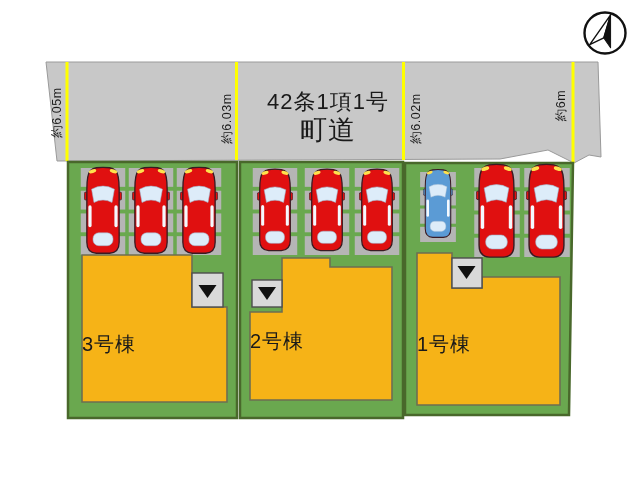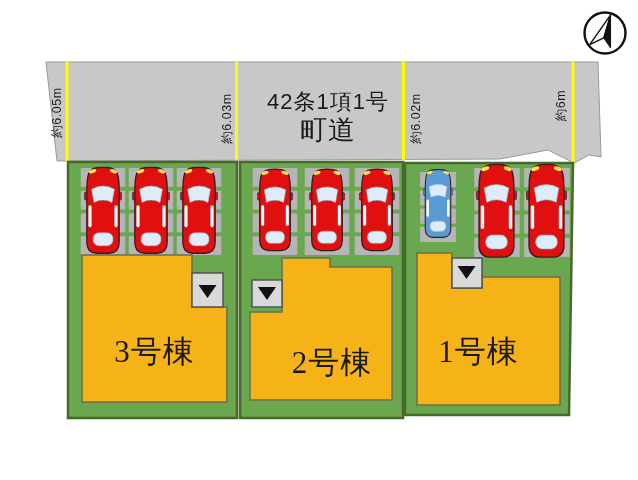--- a/index.html
+++ b/index.html
@@ -16,24 +16,24 @@
   .road-name .l2{font-size:27px;}
   .vlbl{
     width:90px;height:17px;font-size:12.5px;text-align:center;line-height:17px;
     transform:rotate(-90deg);transform-origin:center center;letter-spacing:0.5px;
   }
   .m1{left:12px;top:104px;}
   .m2{left:182px;top:110px;}
   .m3{left:371px;top:110px;}
   .m4{left:516px;top:97px;}
   .bldg-lbl{
-    text-align:center;font-size:31px;letter-spacing:1px;font-family:Liberation Serif, serif;
+    text-align:left;font-size:20px;letter-spacing:1px;
   }
   .b3{left:82px;top:331px;width:145px;}
-  .b2{left:250px;top:342px;width:164px;}
+  .b2{left:250px;top:328px;width:164px;}
   .b1{left:417px;top:331px;width:123px;}
   .car-red{color:#e01010;}
   .car-blue{color:#5b9bd5;}
 </style>
 </head>
 <body>
 
 <div class="stage">
 
   <svg class="plan" width="638" height="480" viewBox="0 0 638 480">

